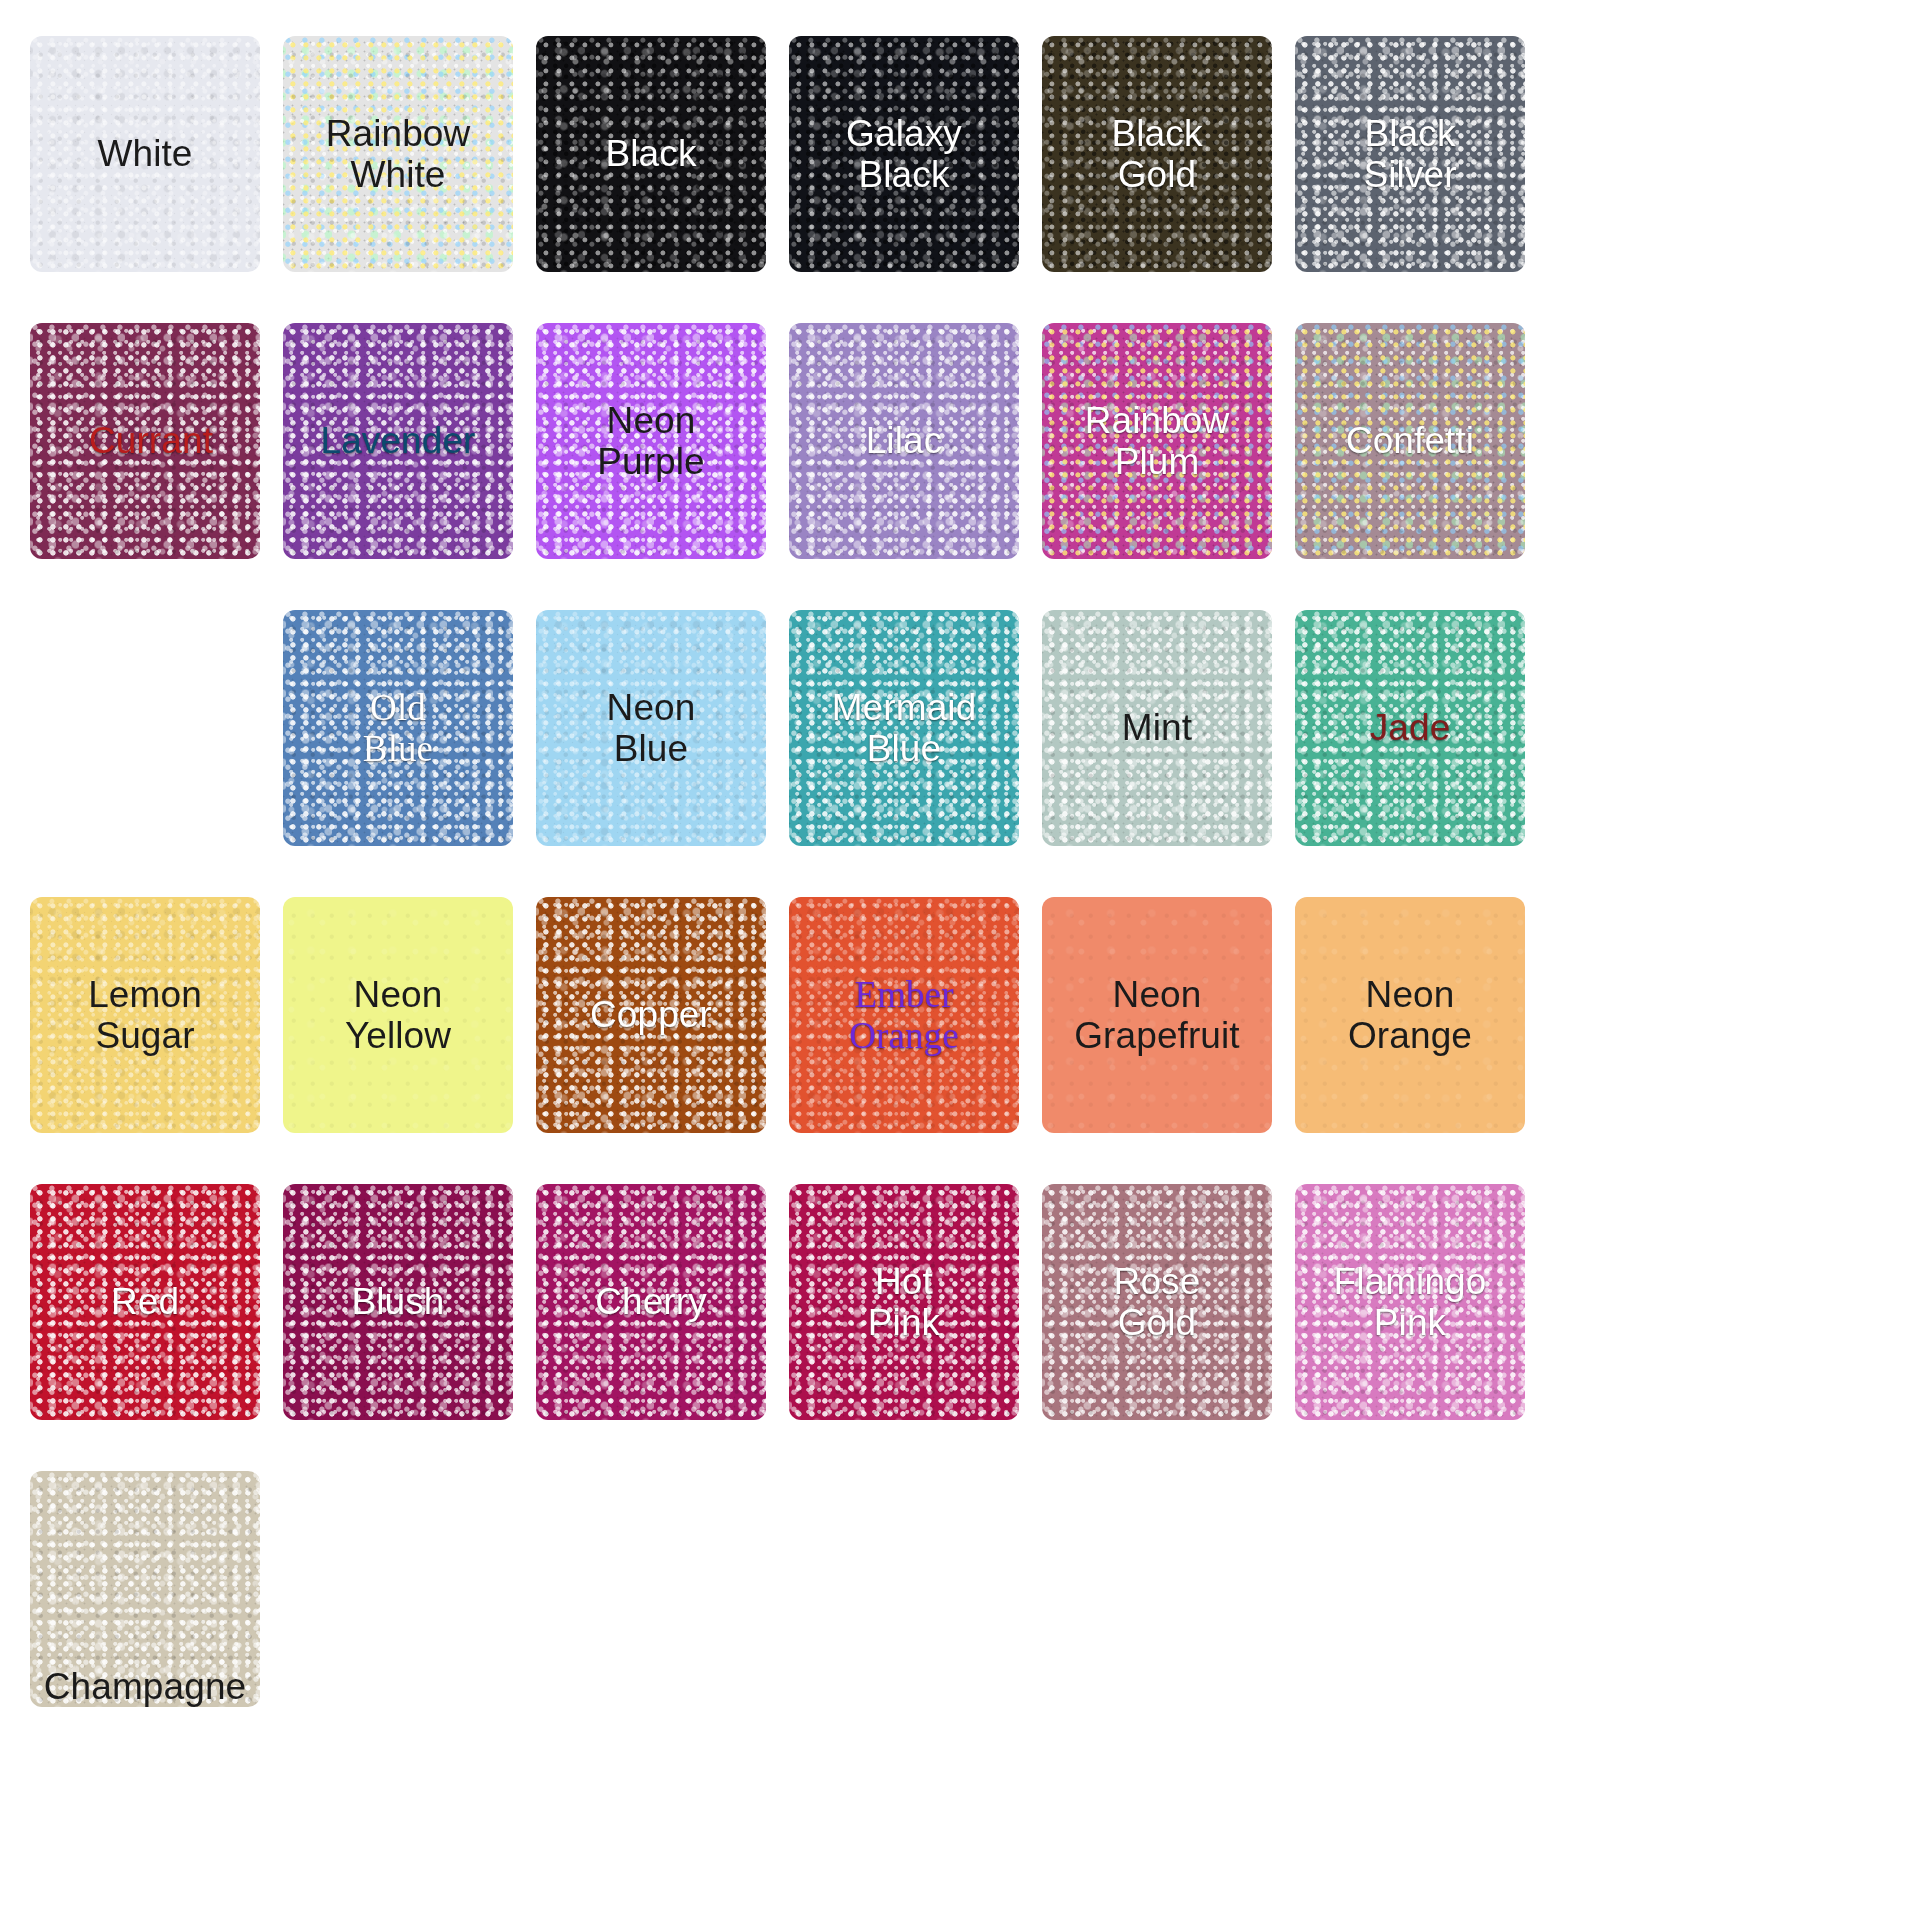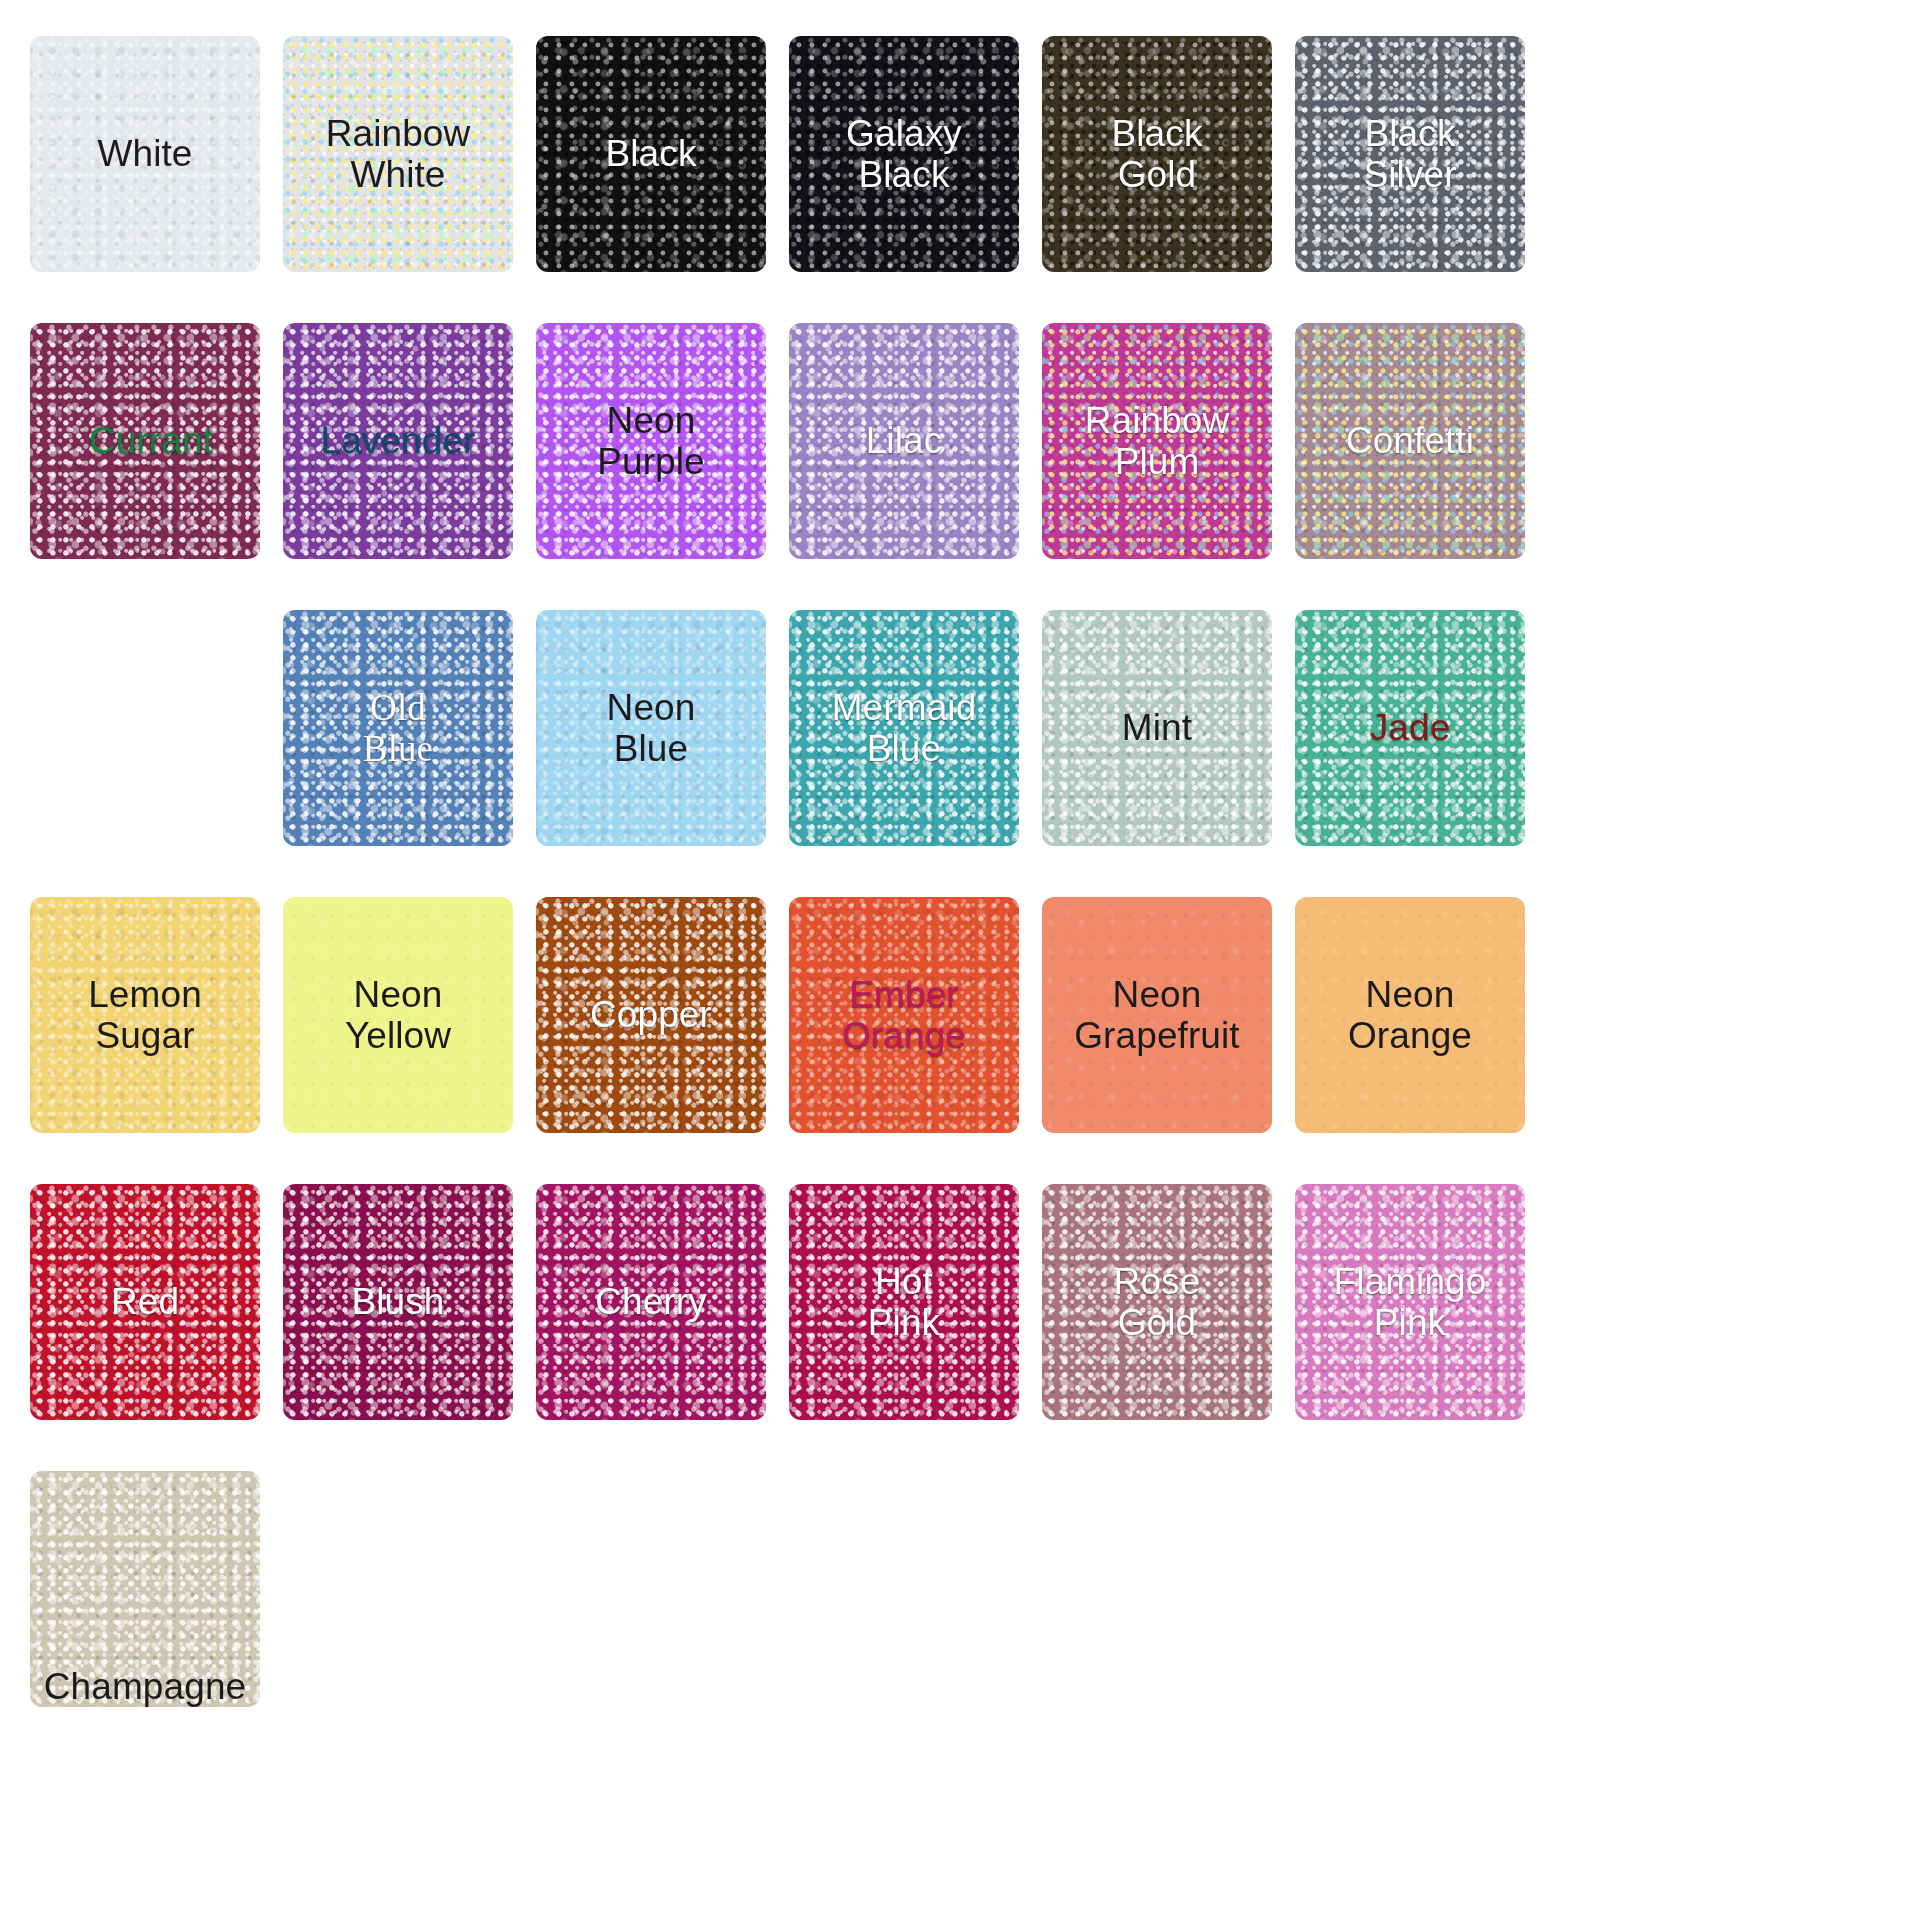--- a/index.html
+++ b/index.html
@@ -178,21 +178,21 @@
       <div class="base" style="background: rgb(92, 99, 111);"></div>
       <div class="speck"></div>
       <div class="speck2"></div>
       <div class="label on-dark" style="color: rgb(255, 255, 255);">Black
 Silver</div>
     </div>
     <div class="swatch g-light" style="grid-area: 2 / 1;">
       <div class="base" style="background: rgb(126, 42, 83);"></div>
       <div class="speck"></div>
       <div class="speck2"></div>
-      <div class="label on-dark" style="color: #15803d; margin-left: 12px;">Currant</div>
+      <div class="label on-dark" style="color: #b91c1c; margin-left: 12px;">Currant</div>
     </div>
     <div class="swatch g-light" style="grid-area: 2 / 2;">
       <div class="base" style="background: rgb(123, 60, 158);"></div>
       <div class="speck"></div>
       <div class="speck2"></div>
       <div class="label on-dark" style="color: #0c4a6e;">Lavender</div>
     </div>
     <div class="swatch g-light" style="grid-area: 2 / 3;">
       <div class="base" style="background: rgb(179, 85, 242);"></div>
       <div class="speck"></div>
@@ -269,21 +269,21 @@
     <div class="swatch g-light" style="grid-area: 4 / 3;">
       <div class="base" style="background: rgb(158, 74, 17);"></div>
       <div class="speck"></div>
       <div class="speck2"></div>
       <div class="label on-dark" style="color: rgb(255, 255, 255);">Copper</div>
     </div>
     <div class="swatch g-soft" style="grid-area: 4 / 4;">
       <div class="base" style="background: rgb(226, 82, 47);"></div>
       <div class="speck"></div>
       <div class="speck2"></div>
-      <div class="label on-dark" style="color: #be185d;">Ember
+      <div class="label on-dark" style="color: #6d28d9; font-family: Liberation Serif, serif;">Ember
 Orange</div>
     </div>
     <div class="swatch g-flat" style="grid-area: 4 / 5;">
       <div class="base" style="background: rgb(240, 138, 106);"></div>
       <div class="speck"></div>
       <div class="speck2"></div>
       <div class="label on-light" style="color: rgb(27, 27, 27);">Neon
 Grapefruit</div>
     </div>
     <div class="swatch g-flat" style="grid-area: 4 / 6;">

